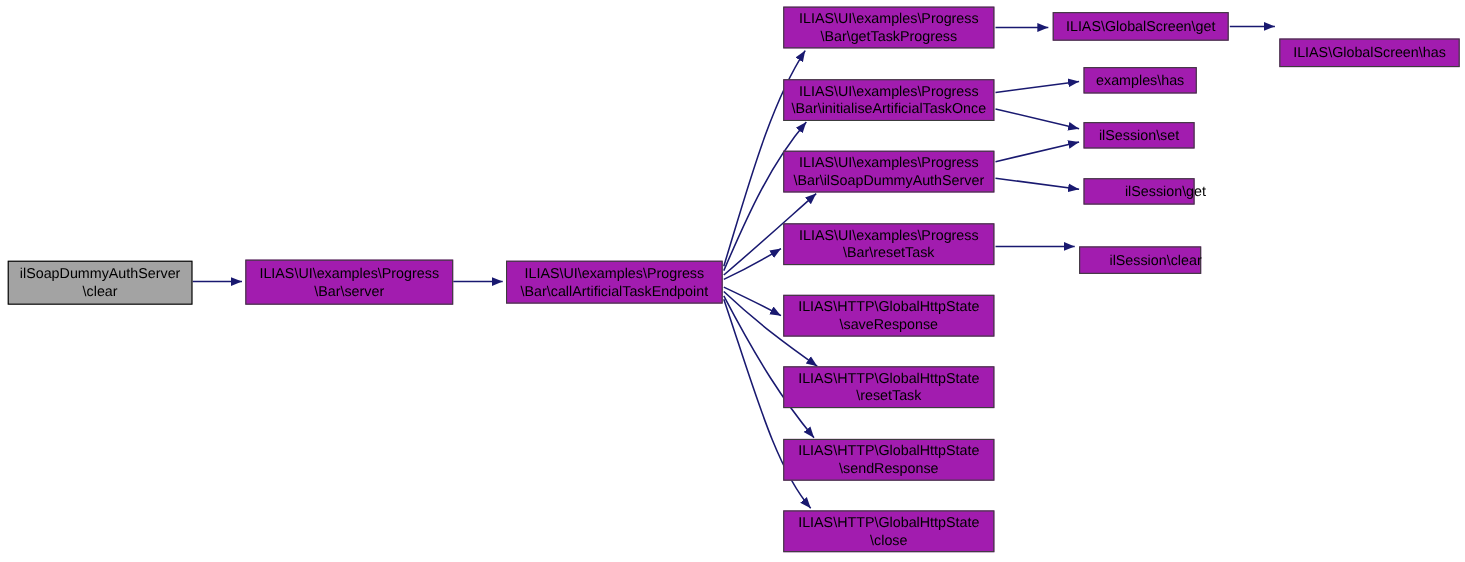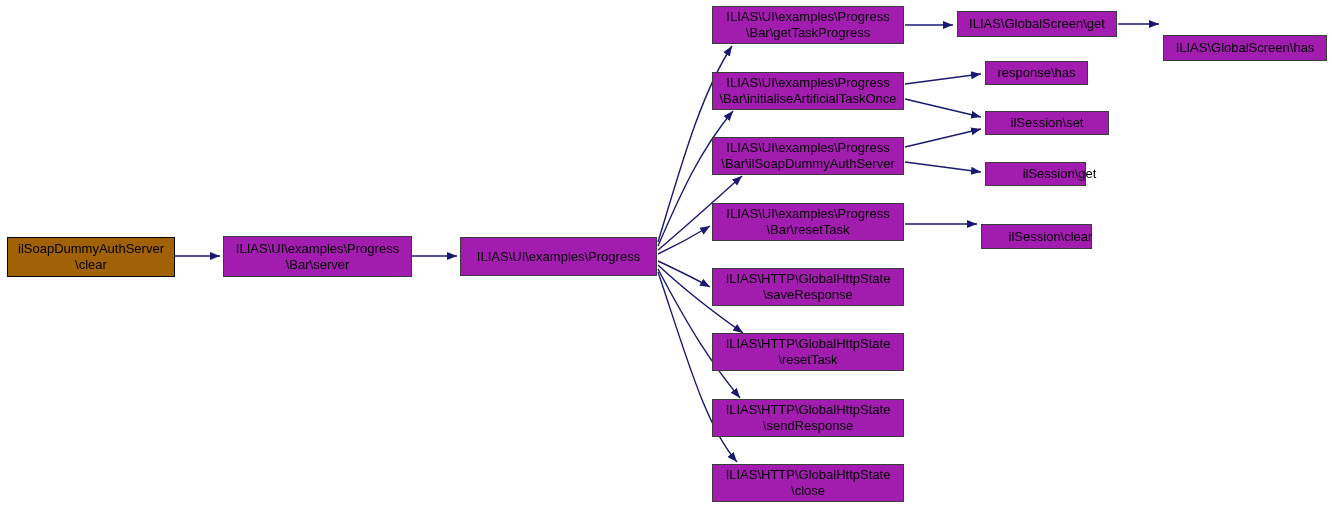--- a/index.html
+++ b/index.html
@@ -8,21 +8,21 @@
     font-family:"Liberation Sans",sans-serif;overflow:hidden;
   }
   svg.edges{position:absolute;left:0;top:0;width:1332px;height:511px;}
   .node{
     position:absolute;box-sizing:border-box;background:#a21caf;
     border:1px solid #3c3c3c;color:#000;
     display:flex;flex-direction:column;align-items:center;justify-content:center;
     font-size:13px;line-height:16px;text-align:center;white-space:nowrap;
     cursor:pointer;
   }
-  .node.hl{background:#a16207;border-color:#000000;}
+  .node.hl{background:#a3a3a3;border-color:#000000;}
 </style>
 </head>
 <body>
 
 <div class="canvas">
 
   <svg class="edges" viewBox="0 0 1332 511" xmlns="http://www.w3.org/2000/svg">
     <defs>
       <marker id="ah" markerUnits="userSpaceOnUse" markerWidth="12" markerHeight="10" refX="10" refY="5" orient="auto">
         <path d="M0,1 L10,5 L0,9 z" fill="#191970"></path>
@@ -54,20 +54,21 @@
     <span>\clear</span>
   </div>
 
   <div class="node" style="left:223px;top:236px;width:189px;height:41px;">
     <span>ILIAS\UI\examples\Progress</span>
     <span>\Bar\server</span>
   </div>
 
   <div class="node" style="left:460px;top:237px;width:197px;height:39px;">
     <span>ILIAS\UI\examples\Progress</span>
+    <span>\Bar\callArtificialTaskEndpoint</span>
   </div>
 
   <div class="node" style="left:712px;top:6px;width:192px;height:38px;">
     <span>ILIAS\UI\examples\Progress</span>
     <span>\Bar\getTaskProgress</span>
   </div>
 
   <div class="node" style="left:712px;top:72px;width:192px;height:38px;">
     <span>ILIAS\UI\examples\Progress</span>
     <span>\Bar\initialiseArtificialTaskOnce</span>
@@ -101,24 +102,24 @@
   <div class="node" style="left:712px;top:464px;width:192px;height:38px;">
     <span>ILIAS\HTTP\GlobalHttpState</span>
     <span>\close</span>
   </div>
 
   <div class="node" style="left:957px;top:11px;width:160px;height:26px;">
     <span>ILIAS\GlobalScreen\get</span>
   </div>
 
   <div class="node" style="left:985px;top:61px;width:103px;height:24px;">
-    <span>response\has</span>
+    <span>examples\has</span>
   </div>
 
-  <div class="node" style="left:985px;top:111px;width:124px;height:24px;">
+  <div class="node" style="left:985px;top:111px;width:101px;height:24px;">
     <span>ilSession\set</span>
   </div>
 
   <div class="node" style="left:985px;top:162px;width:101px;height:24px;padding-left:48px;">
     <span>ilSession\get</span>
   </div>
 
   <div class="node" style="left:981px;top:224px;width:111px;height:25px;padding-left:28px;">
     <span>ilSession\clear</span>
   </div>

